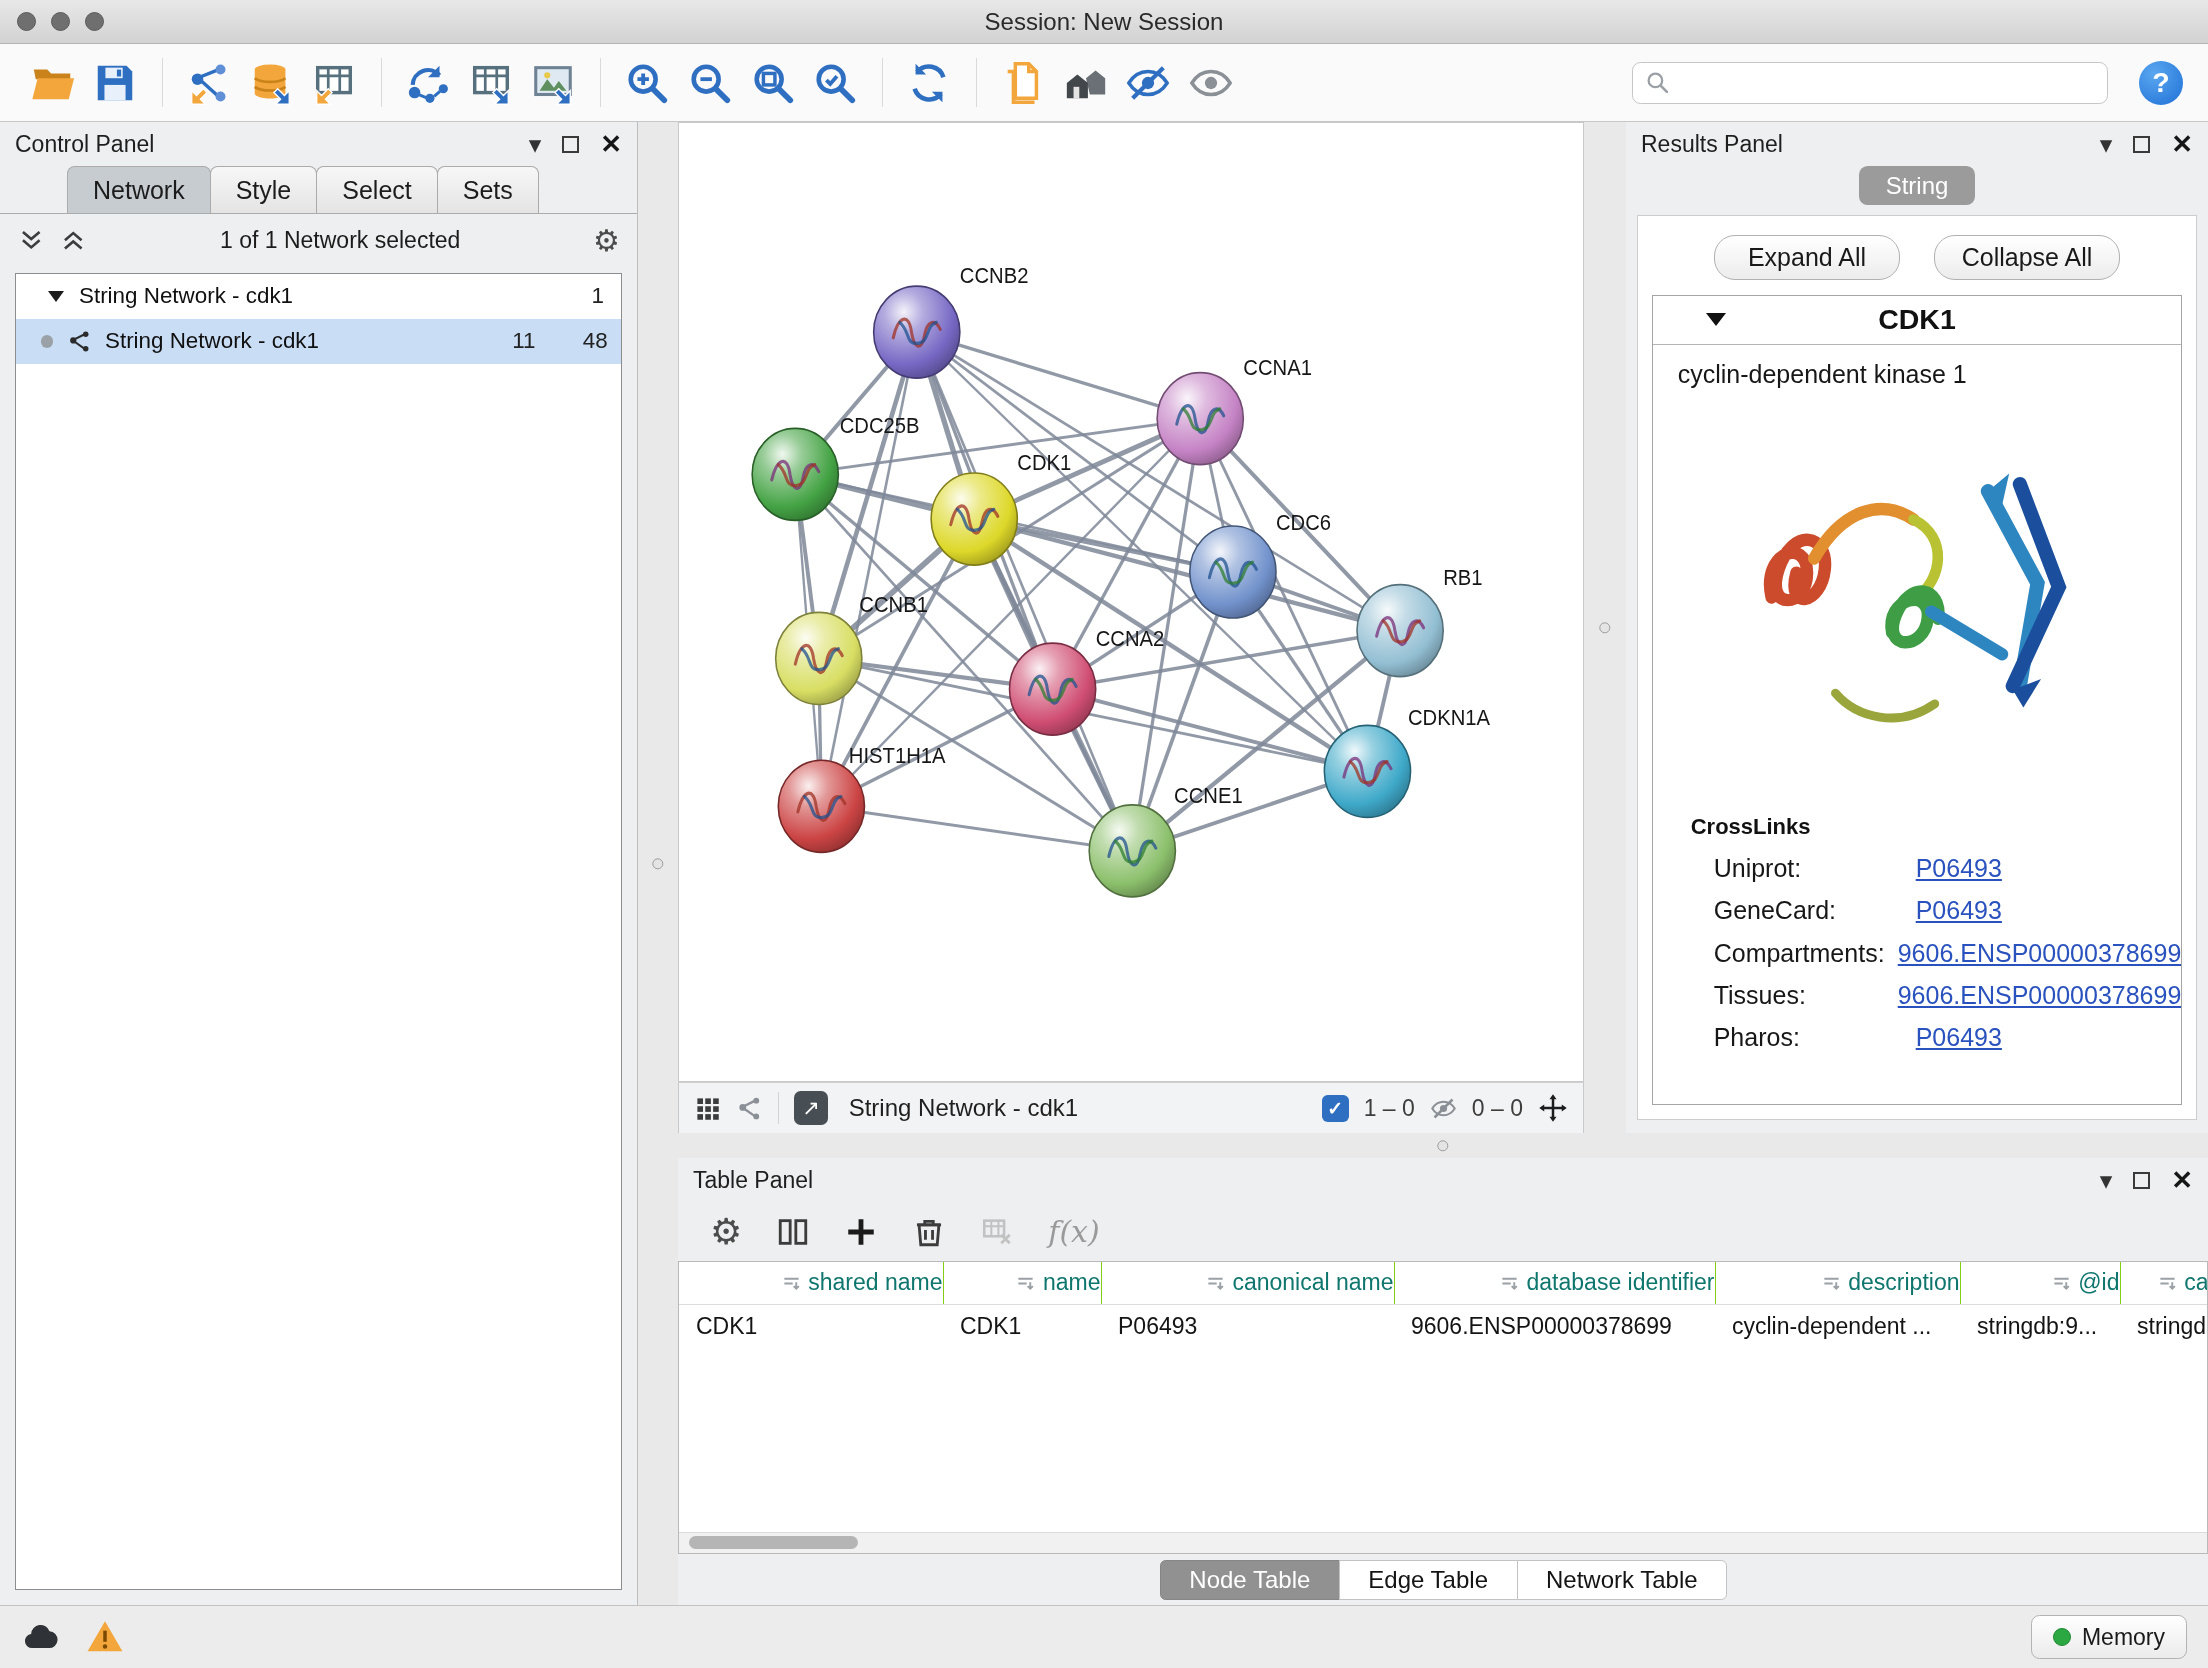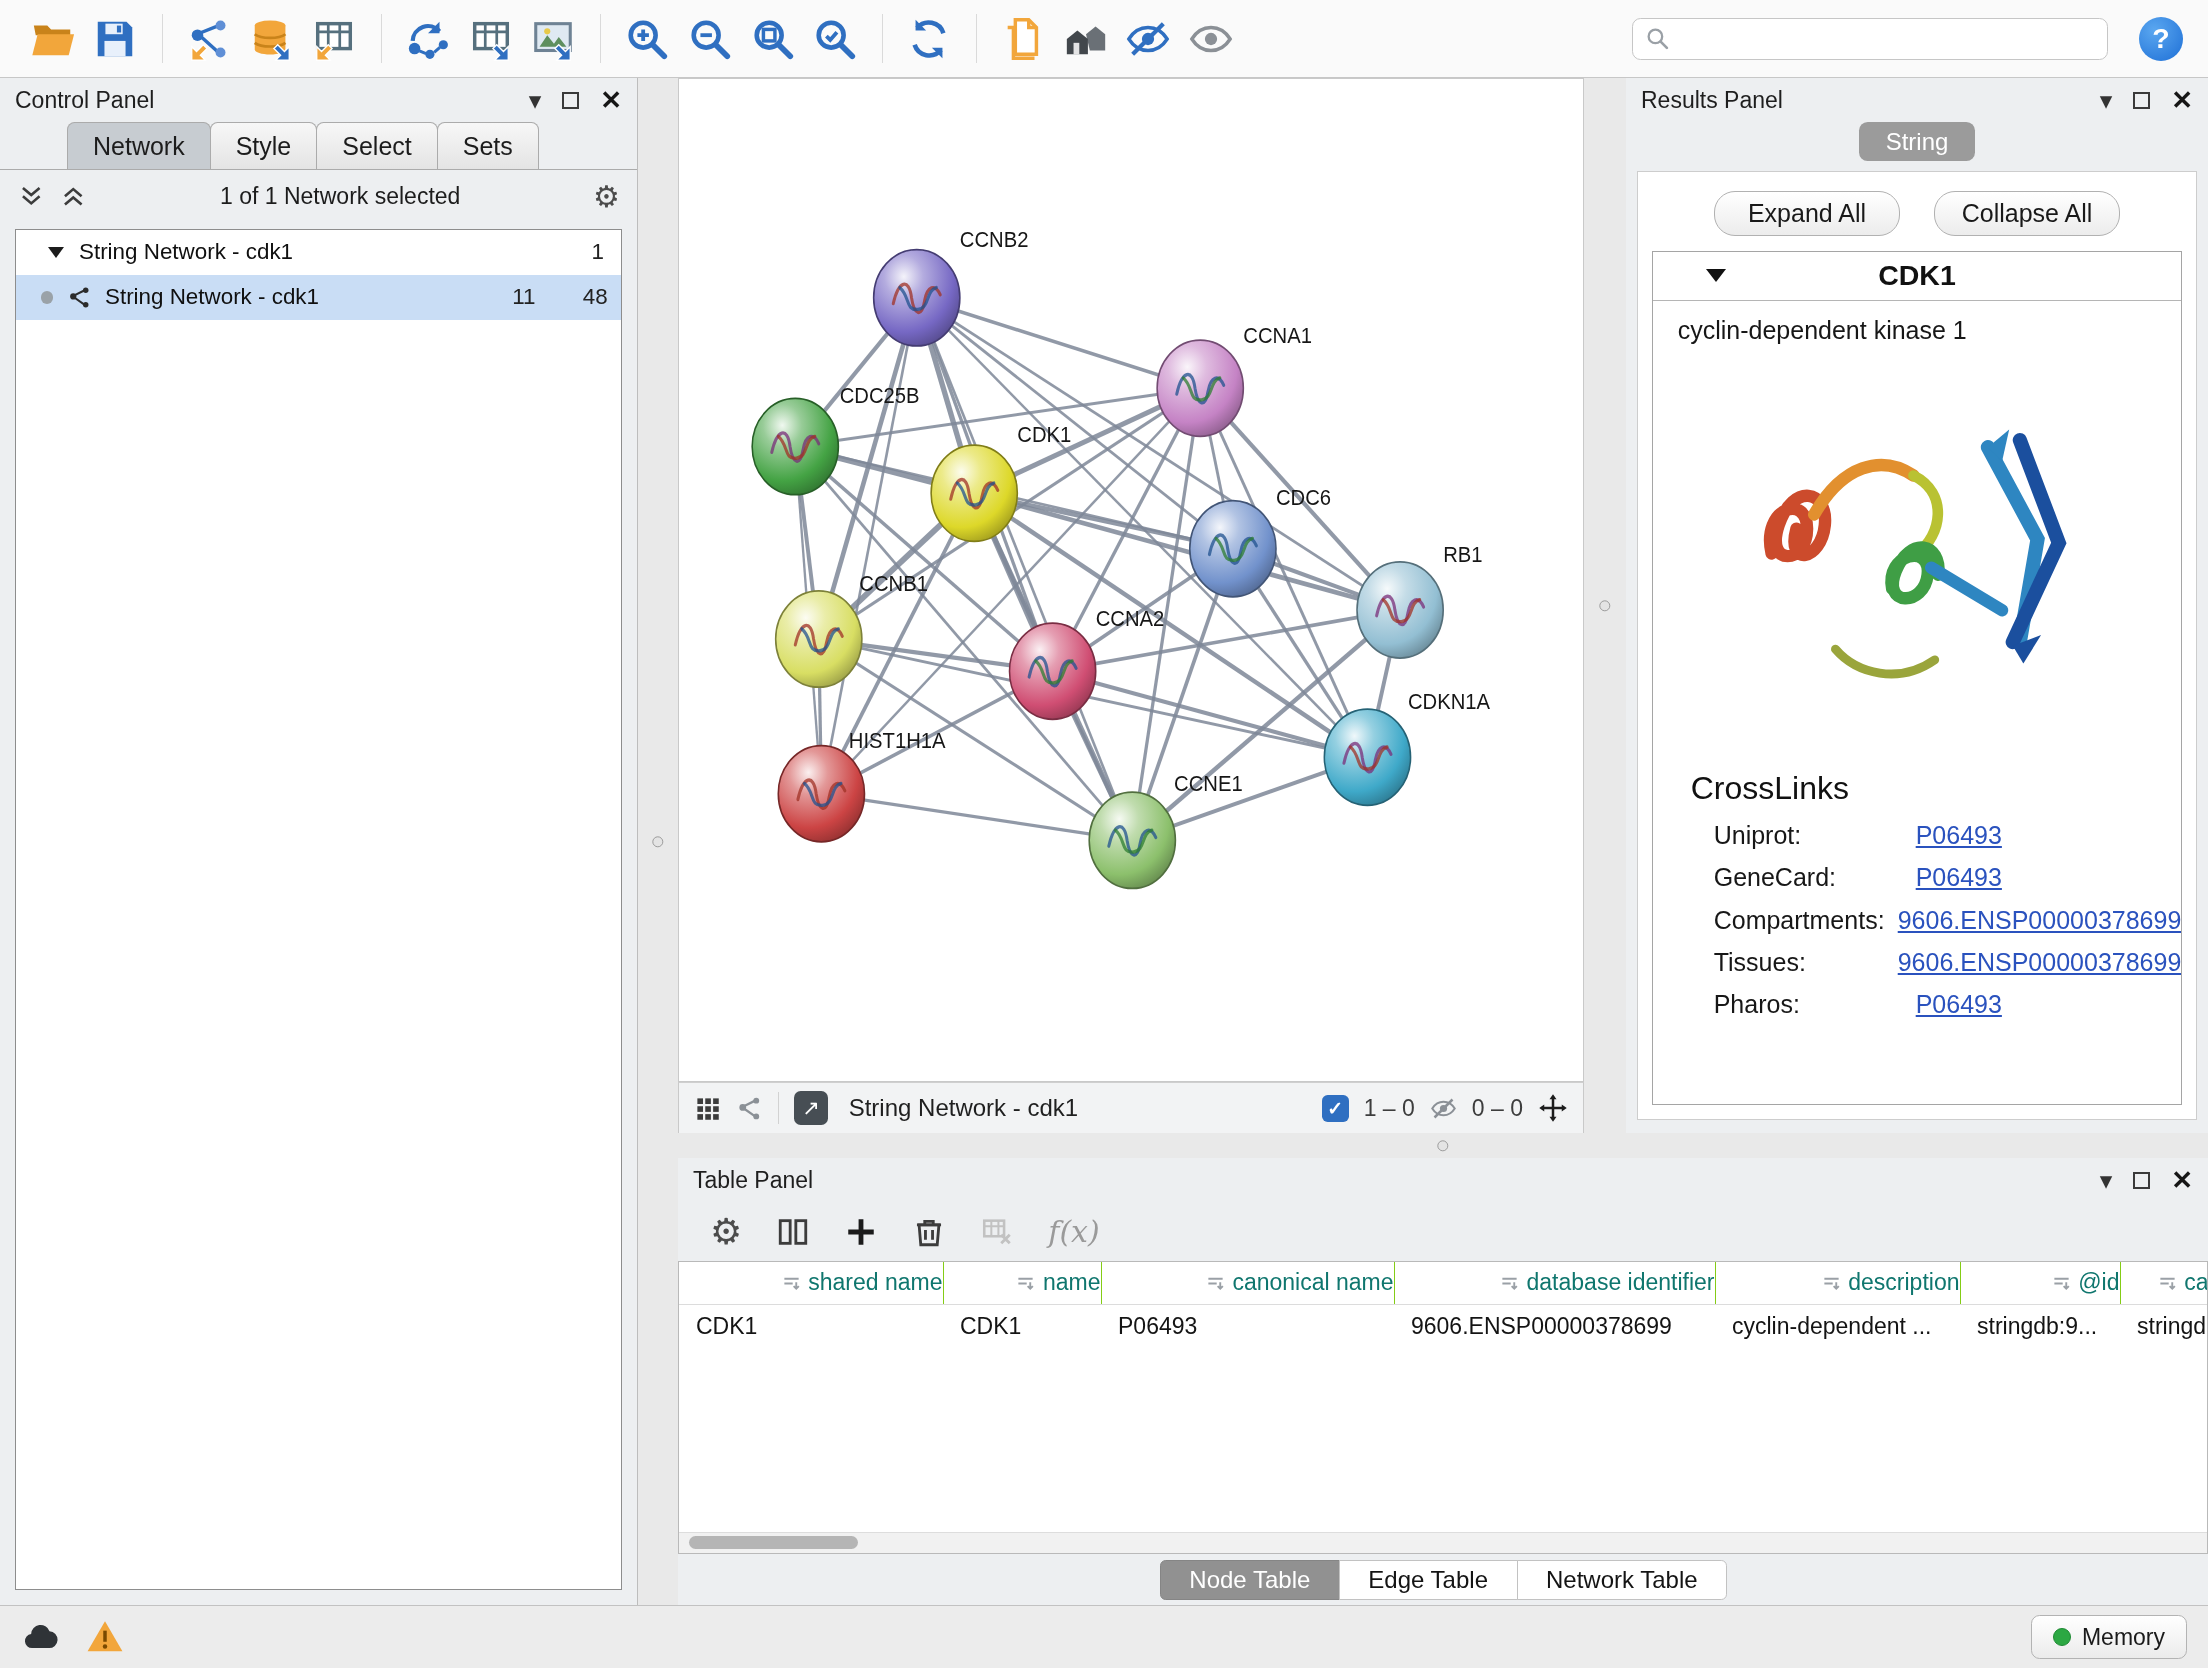--- a/index.html
+++ b/index.html
@@ -87,21 +87,21 @@
   .btn-row { display:flex; justify-content:center; gap:34px; padding:19px 0 15px; flex:none; }
   .rbtn { min-width:186px; height:45px; padding:0 21px; font-size:25px; color:#191919;
           background:linear-gradient(#ffffff,#ececec); border:1px solid #b1b1b1; border-radius:21px;
           display:flex; align-items:center; justify-content:center; }
   .protein-box { flex:1; margin:0 13.3px 13.3px; border:1px solid #a5a5a5; display:flex; flex-direction:column; overflow:hidden; }
   .pb-head { height:49px; flex:none; border-bottom:1px solid #b5b5b5; display:flex; align-items:center; position:relative; }
   .pb-caret { position:absolute; left:53px; width:0; height:0; border-left:10.5px solid transparent; border-right:10.5px solid transparent; border-top:13.3px solid #111; }
   .pb-name { flex:1; text-align:center; font-weight:bold; font-size:28.5px; color:#111; }
   .pb-desc { font-size:25px; color:#171717; padding:15px 0 0 25px; }
   .pb-img { display:flex; justify-content:center; padding:23px 0 3.8px; }
-  .pb-cl-title { font-weight:normal; font-size:32px; padding:27px 0 7.6px 38px; color:#111; }
+  .pb-cl-title { font-weight:bold; font-size:22px; padding:27px 0 7.6px 38px; color:#111; }
   .cl-row { display:flex; font-size:25px; padding:6.7px 0 6.7px 61px; }
   .cl-label { width:202px; color:#171717; }
   .cl-value { color:#2a52be; text-decoration:underline; }
 
   
   .table-panel { height:447px; flex:none; display:flex; flex-direction:column; background:#edeff1; }
   .tp-toolbar { height:59px; flex:none; display:flex; align-items:center; gap:34px; padding-left:32px; }
   .tp-toolbar svg { width:34px; height:34px; }
   .fx { font-family:"DejaVu Serif",serif; font-style:italic; font-size:30px; color:#9a9a9a; }
   .tp-table-wrap { flex:1; background:#fff; border:1px solid #b9b9b9; position:relative; overflow:hidden; }
@@ -128,20 +128,28 @@
   .mem-btn { margin-left:auto; height:44px; padding:0 21px; display:flex; align-items:center; gap:11.4px;
              background:linear-gradient(#ffffff,#ebebeb); border:1px solid #b3b3b3; border-radius:8.6px;
              font-size:23px; color:#1a1a1a; }
   .mem-dot { width:18px; height:18px; border-radius:50%; background:#2ca843; border:1px solid #1f8a34; }
 </style>
 </head>
 <body>
 
 <div class="window">
 
+  <div class="titlebar">
+    <div class="traffic">
+      <span class="tl"></span>
+      <span class="tl"></span>
+      <span class="tl"></span>
+    </div>
+    <div class="wtitle">Session: New Session</div>
+  </div>
 
   <div class="toolbar">
     <div class="tbtn">
         <svg viewBox="0 0 24 24">
           <path d="M2 5h7l2 2h10v3H3z" fill="#c9831a"></path>
           <path d="M1.2 20.5 4 9.5h19l-2.8 11z" fill="#f2a63b"></path>
         </svg>
       </div>
     <div class="tbtn">
         <svg viewBox="0 0 24 24">

